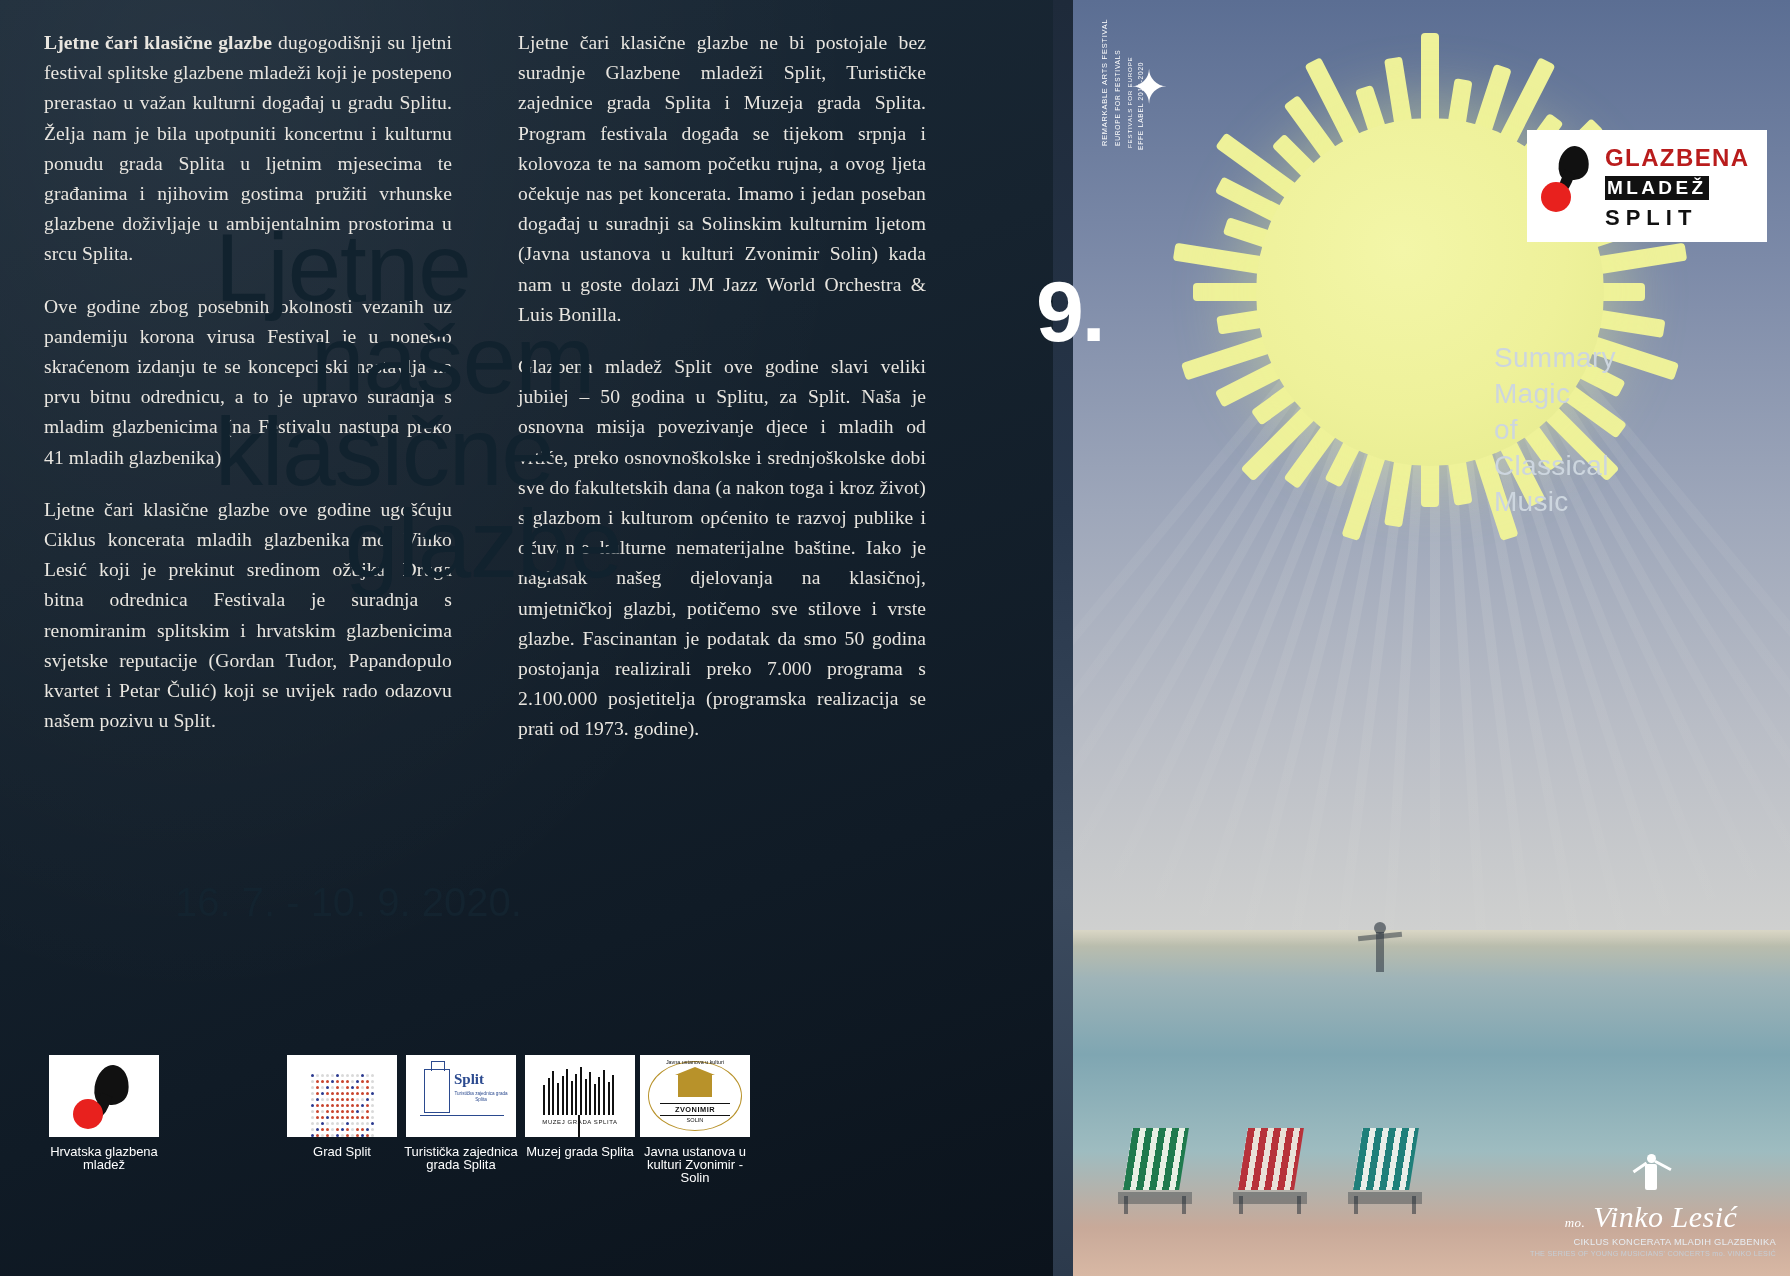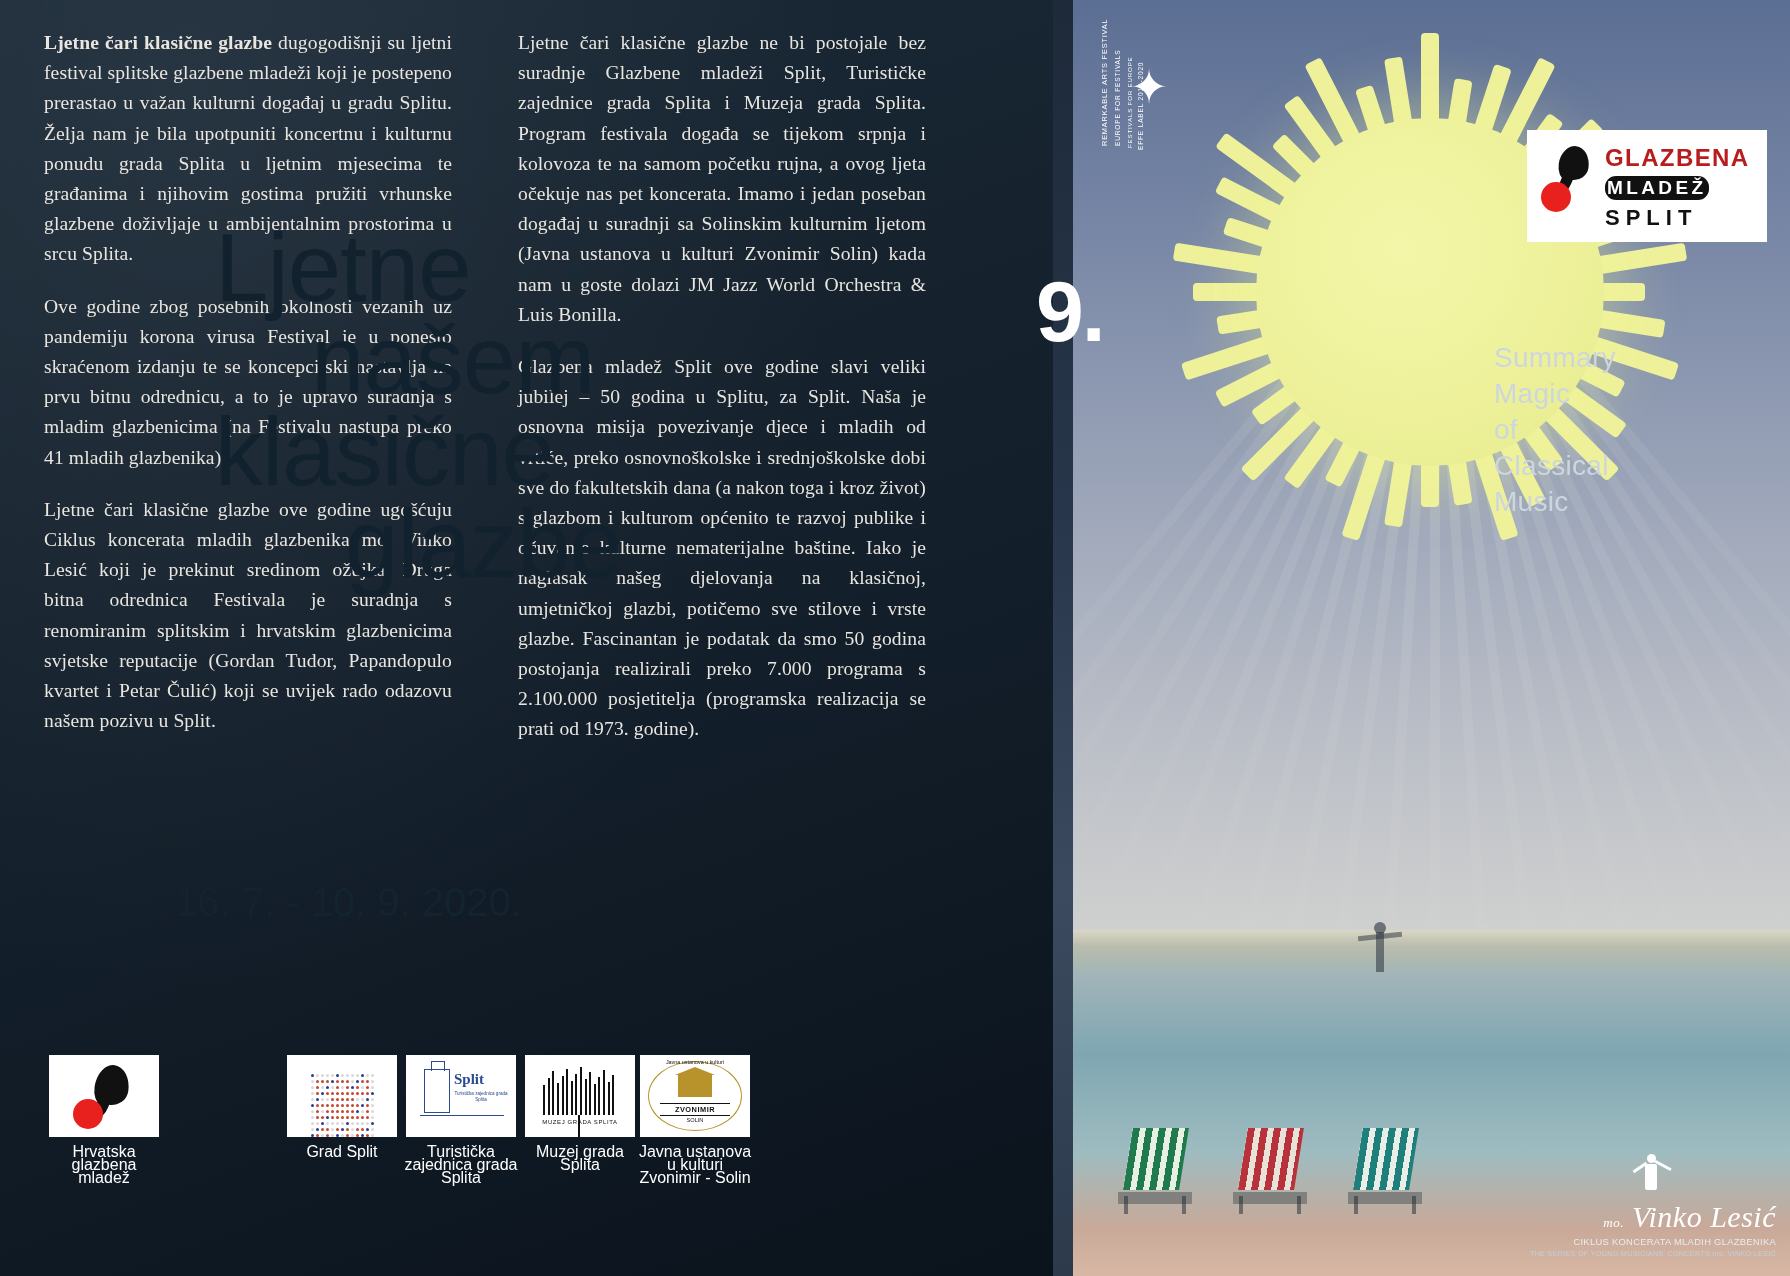--- a/index.html
+++ b/index.html
@@ -68,21 +68,21 @@
   }
   .logo-box {
     width: 110px; height: 82px;
     background: #ffffff;
     margin: 0 auto 8px auto;
     position: relative;
     overflow: hidden;
   }
   .logo-cap {
     color: #ffffff;
-    font-size: 16px;
+    font-size: 13px;
     line-height: 13px;
     font-family: "Liberation Sans", sans-serif;
   }
 
   
   .gms-comma {
     position:absolute; left: 46px; top: 10px;
     width: 34px; height: 40px;
     background: #111;
     border-radius: 50% 50% 50% 8px / 60% 60% 40% 40%;
@@ -309,21 +309,21 @@
     transform: rotate(8deg);
   }
   .gm-mark .comma:after{
     content:""; position:absolute; left: 4px; top: 26px;
     width: 11px; height: 24px; background:#111;
     border-radius: 0 0 60% 10%; transform: rotate(14deg);
   }
   .gm-mark .dot { position:absolute; left: 2px; top: 38px; width: 30px; height: 30px; border-radius:50%; background:#e8211e; }
   .gm-lines { position:absolute; left: 78px; top: 14px; width: 150px; }
   .gm-l1 { font-size: 24px; font-weight: bold; letter-spacing: 1.4px; color:#b91c1c; }
-  .gm-l2 { margin-top: 4px; background:#111; color:#fff; font-size: 19px; font-weight:bold; letter-spacing: 3.4px; padding: 1px 2px; display:inline-block;border-radius:11px; }
+  .gm-l2 { margin-top: 4px; background:#111; color:#fff; font-size: 19px; font-weight:bold; letter-spacing: 3.4px; padding: 1px 2px; display:inline-block; }
   .gm-l3 { margin-top: 5px; font-size: 22px; font-weight:bold; letter-spacing: 6px; color:#111; }
 
   
   .summary {
     position:absolute; left: 1494px; top: 340px;
     z-index: 30;
     color: #cdd6df;
     font-family: "Liberation Sans", sans-serif;
     font-weight: 300;
     font-size: 28px;
@@ -342,20 +342,21 @@
   .sig-fig .b { position:absolute; left: 11px; top: 10px; width: 12px; height: 26px; background:#fff; border-radius: 2px; }
   .sig-fig .a1 { position:absolute; left: -2px; top: 12px; width: 16px; height: 3px; background:#fff; transform: rotate(-35deg); }
   .sig-fig .a2 { position:absolute; left: 20px; top: 10px; width: 18px; height: 3px; background:#fff; transform: rotate(28deg); }
   .sig-name {
     color:#ffffff;
     font-family:"Liberation Serif", serif;
     font-style: italic;
     font-size: 30px;
     letter-spacing: 0.5px;
     margin-top: 40px;
+    text-align: center;
   }
   .sig-name .small { font-size: 13px; }
   .sig-line1 { color:#e7ecf1; font-size: 9.4px; letter-spacing: 0.3px; margin-top: 2px; }
   .sig-line2 { color:#c6ced6; font-size: 7.2px; letter-spacing: 0.3px; margin-top: 2px; }
 
   .clearfix:after { content:""; display:block; clear:both; }
 </style>
 </head>
 <body>
 

